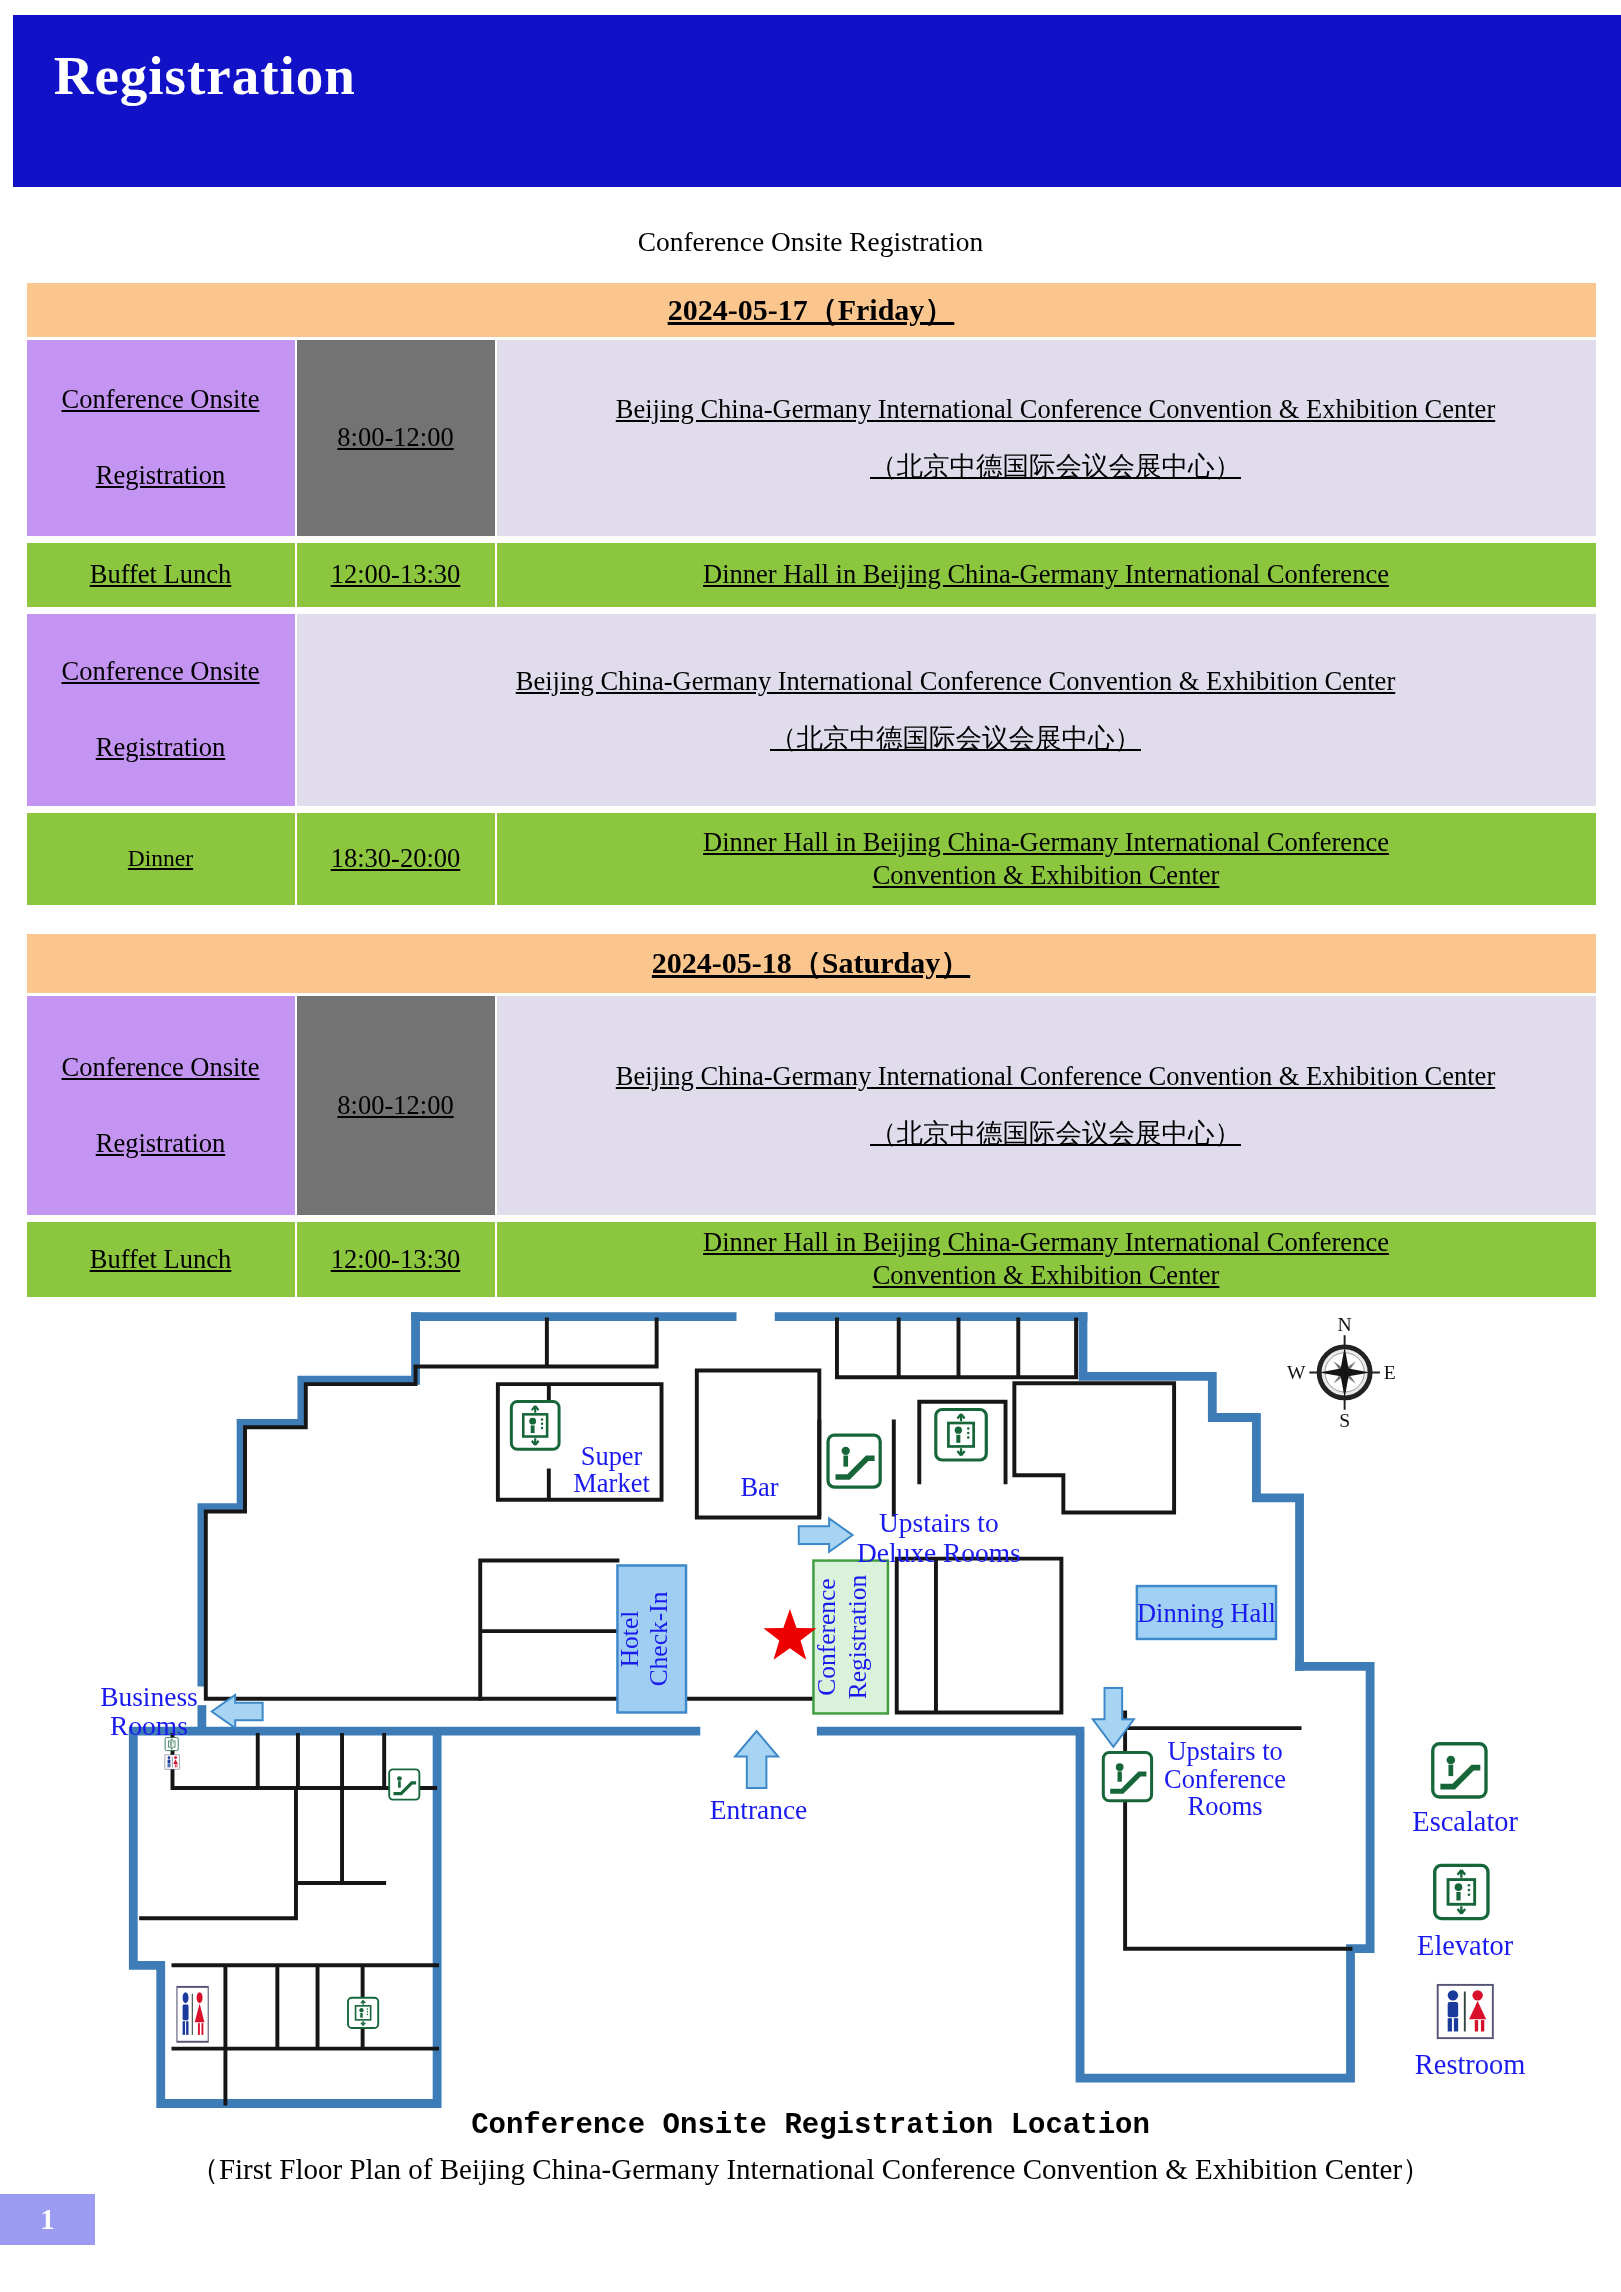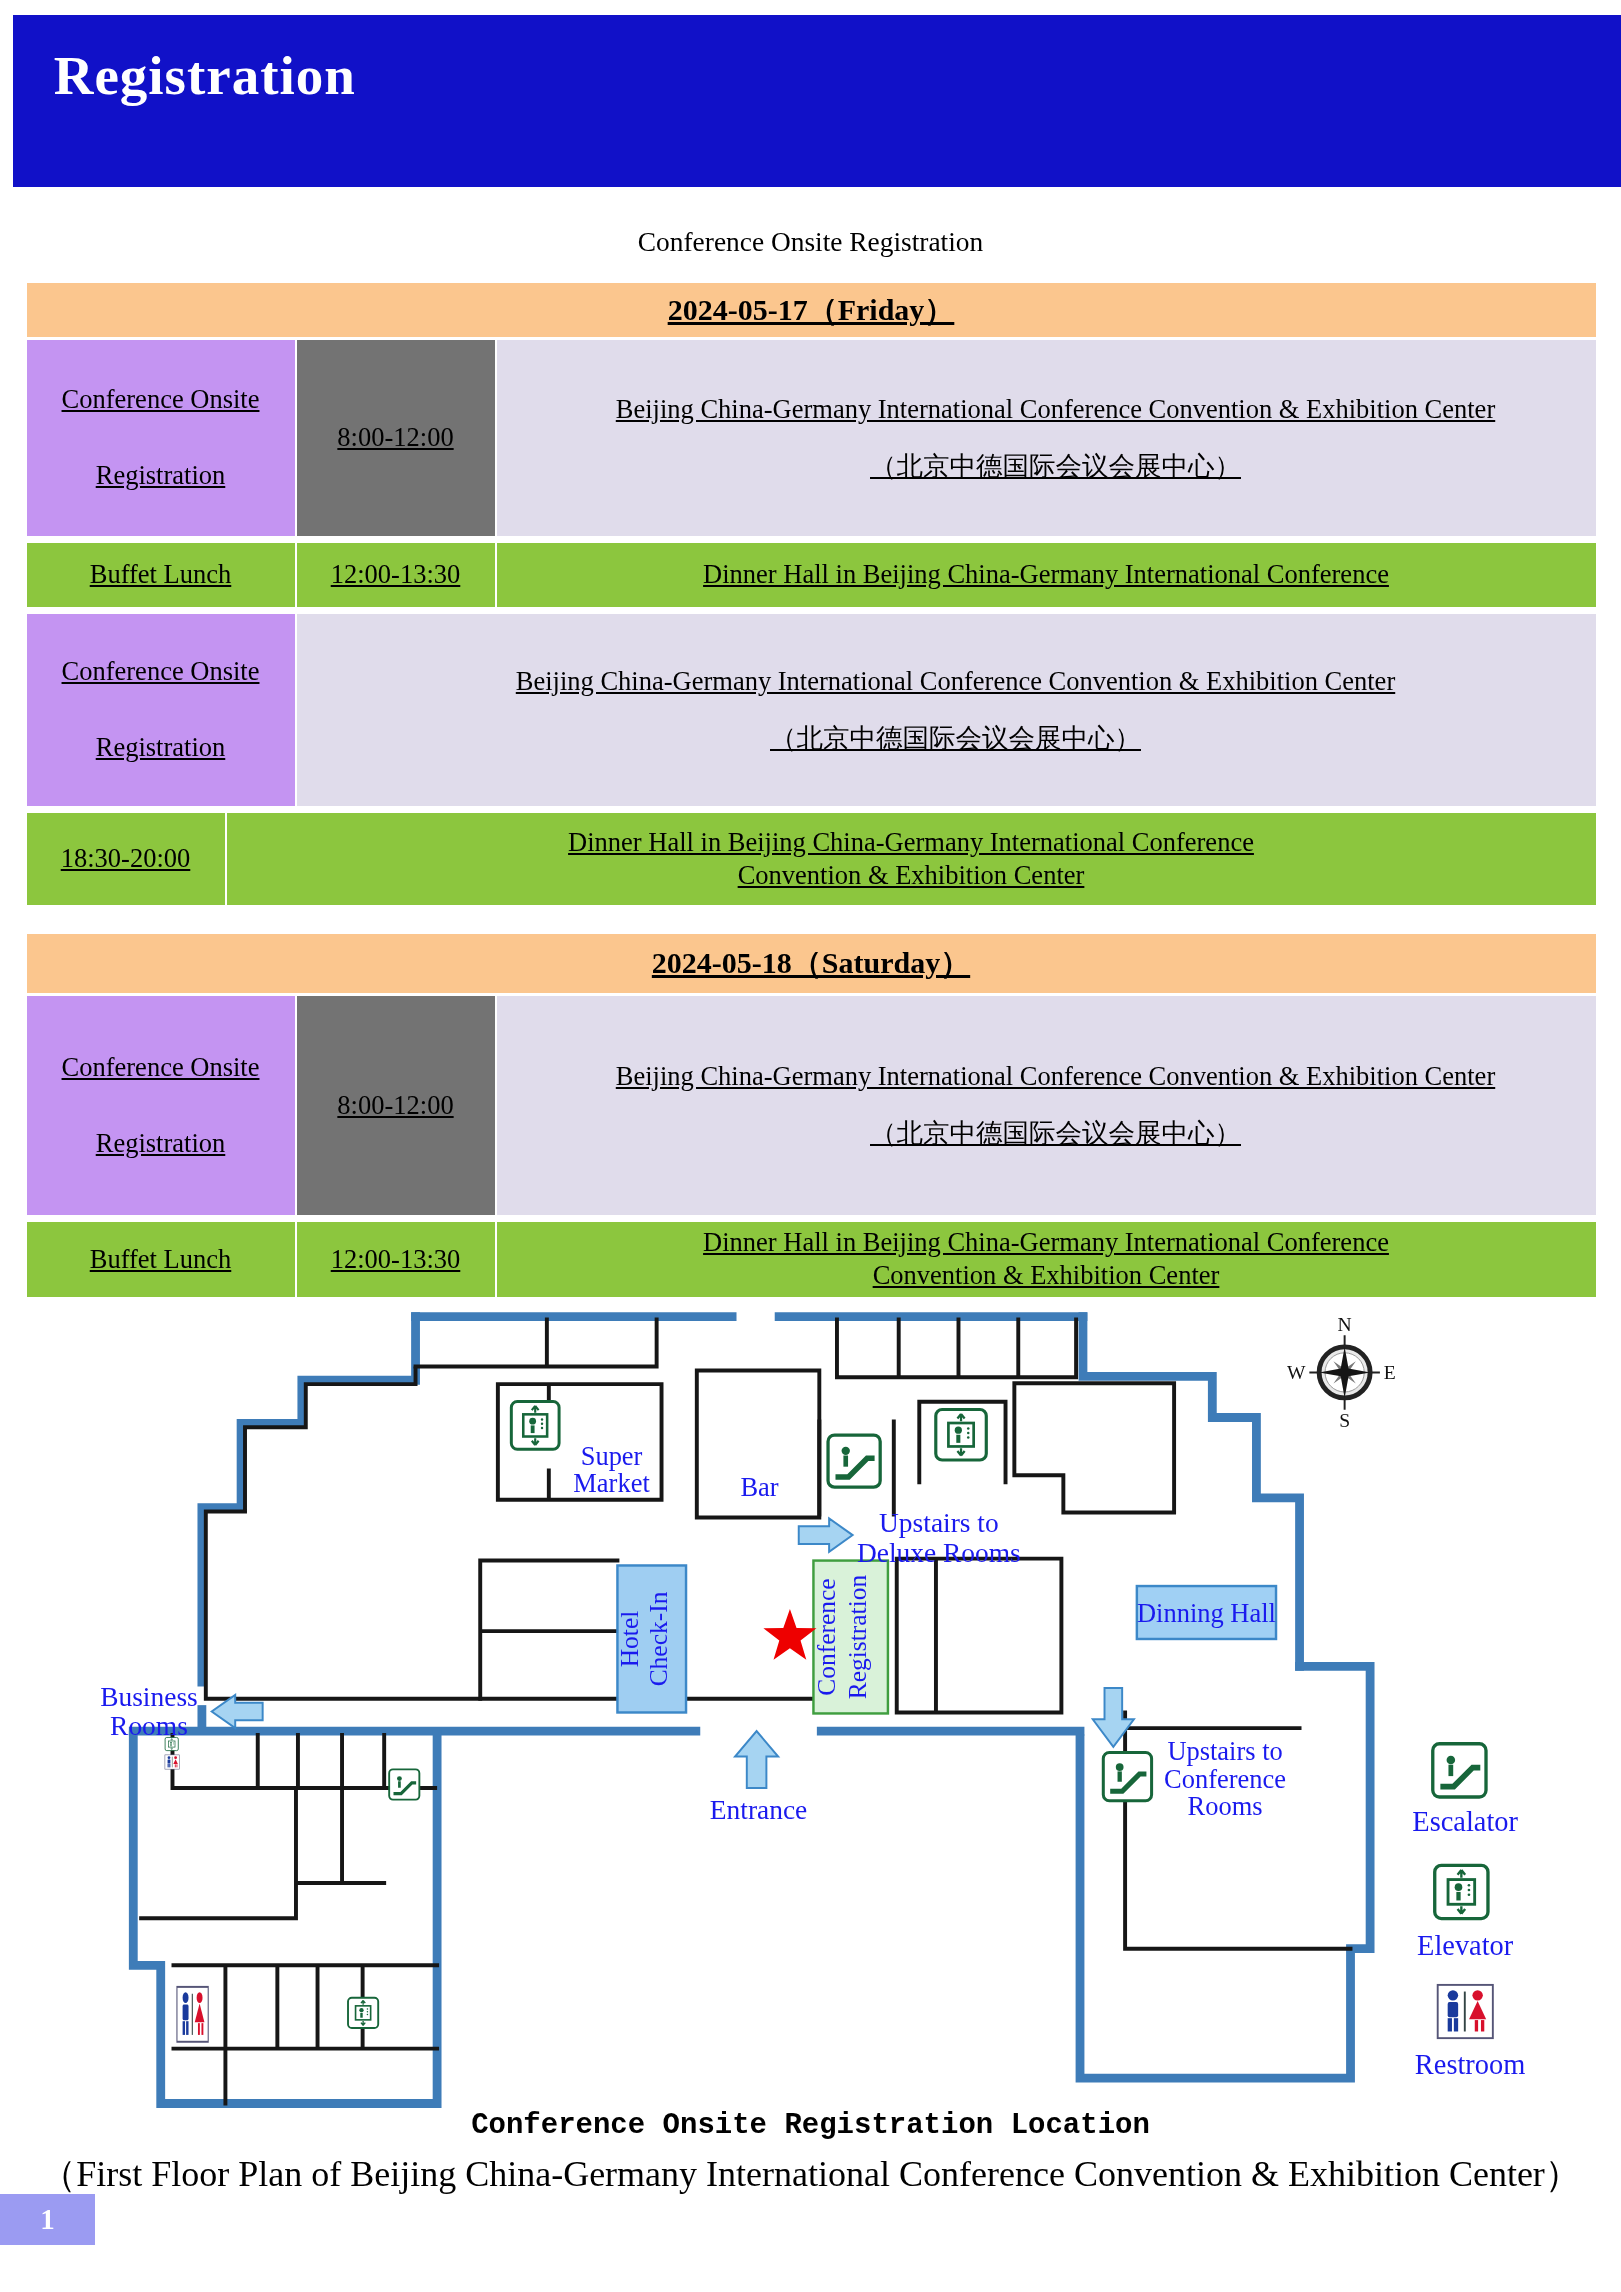--- a/index.html
+++ b/index.html
@@ -28,21 +28,21 @@
   .gap44 { gap:43px; } .gap24 { gap:23.5px;padding-left:48px; }
   .small { font-size:23.5px; }
   
   svg { position:absolute; left:0; top:0; }
   svg text { font-family:"Liberation Serif","DejaVu Serif",serif; fill:#1a1aee; }
   .lbl27 { font-size:27px; } .lbl28 { font-size:28px; } .lbl29 { font-size:29px; }
   .rot { font-size:26px; }
   .compass-lbl { font-size:20px; fill:#111; }
   
   .cap1 { position:absolute; top:2109px; left:0; width:100%; text-align:center; font-size:29px; font-weight:bold;font-family:Liberation Mono, monospace; }
-  .cap2 { position:absolute; top:2150px; left:0; width:100%; text-align:center; font-size:36px; }
+  .cap2 { position:absolute; top:2150px; left:0; width:100%; text-align:center; font-size:29px; }
   .pagenum { position:absolute; left:0; top:2194px; width:95px; height:51px; background:#9b9bf2;
              color:#fff; font-size:29px; font-weight:bold; display:flex; align-items:center; justify-content:center; }
 </style>
 </head>
 <body>
 
 <div class="banner">
   <h1>Registration</h1>
 </div>
 
@@ -74,20 +74,21 @@
       <div>Conference Onsite</div>
       <div>Registration</div>
     </div>
     <div class="cell c3 h196 gap24">
       <div>Beijing China-Germany International Conference Convention &amp; Exhibition Center</div>
       <div>（北京中德国际会议会展中心）</div>
     </div>
   </div>
 
   <div class="row meal">
+    <div class="cell c1 h94 small">Dinner</div>
     <div class="cell c2 h94">18:30-20:00</div>
     <div class="cell c3 h94">
       <div>Dinner Hall in Beijing China-Germany International Conference</div>
       <div>Convention &amp; Exhibition Center</div>
     </div>
   </div>
 
   <div class="dayhdr sat">2024-05-18（Saturday）</div>
 
   <div class="row">

